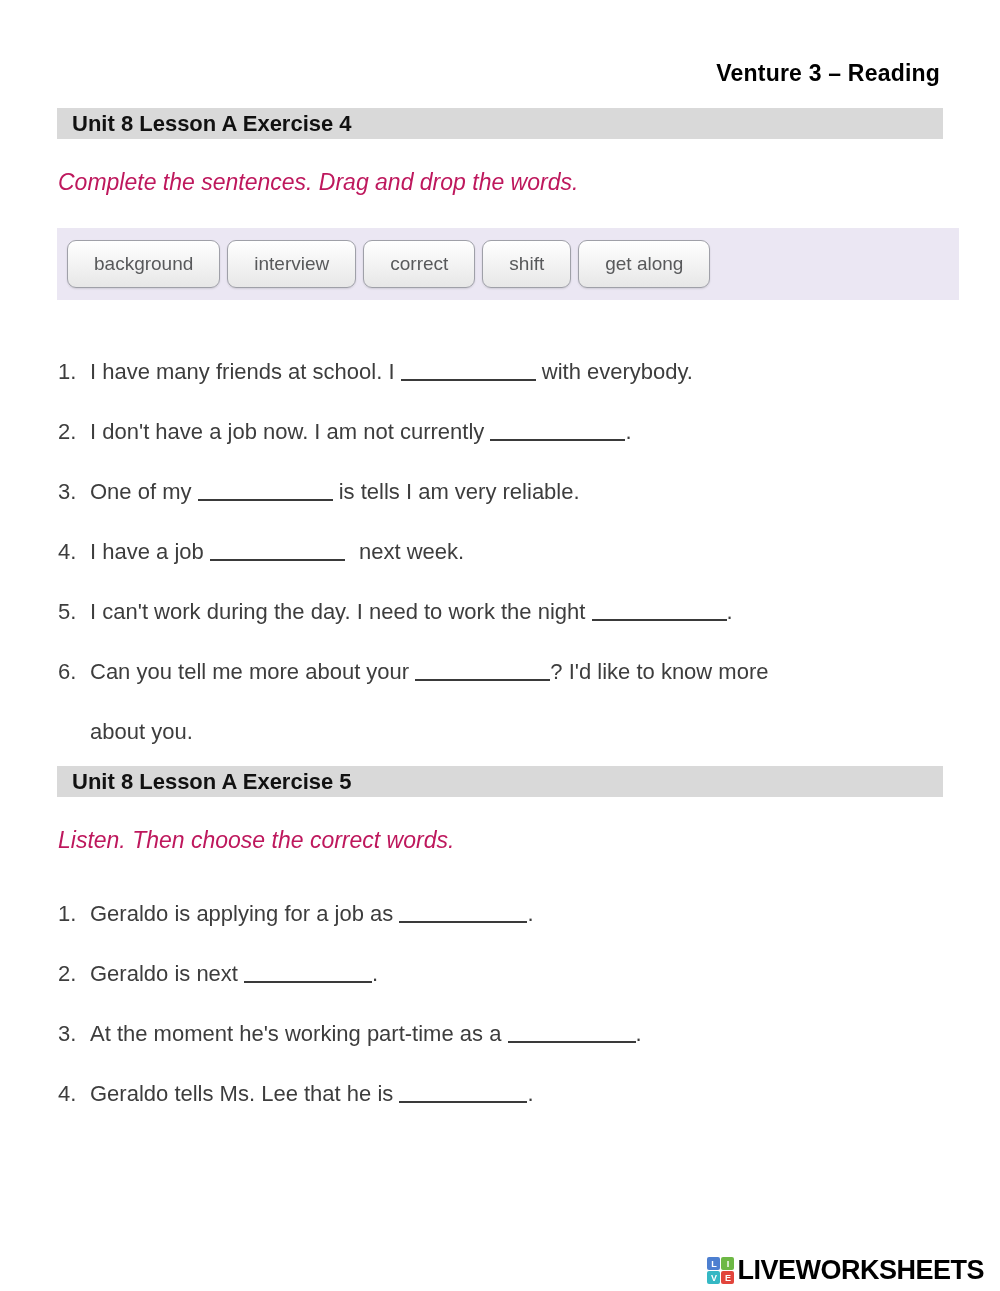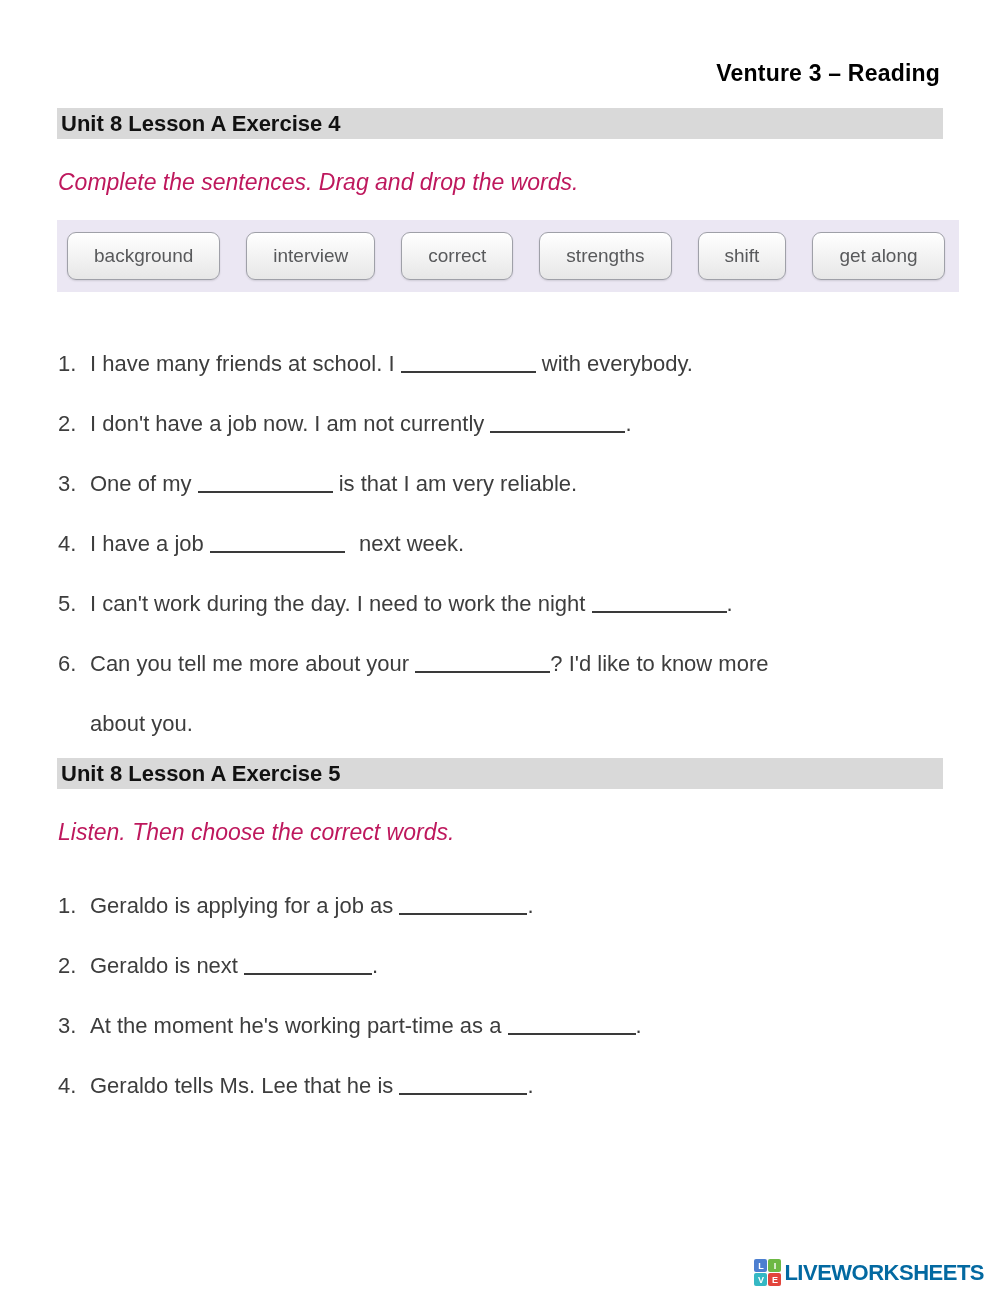--- a/index.html
+++ b/index.html
@@ -20,41 +20,41 @@
     font-weight: bold;
     color: #000000;
     letter-spacing: 0.2px;
   }
   .section-bar {
     width: 886px;
     margin: 21px 0 0 57px;
     height: 31px;
     line-height: 31px;
     background: #d9d9d9;
-    padding-left: 4px;
+    padding-left: 15px;
     font-size: 22px;
     font-weight: bold;
     color: #111111;
   }
   .section-bar.second { margin-top: 4px; }
   .instruction {
     margin: 29px 0 0 58px;
     font-size: 23px;
     font-style: italic;
     color: #be185d;
     line-height: 28px;
   }
   .instruction.second { }
   .word-bank {
     width: 902px;
-    margin: 24px 0 0 57px;
+    margin: 32px 0 0 57px;
     background: #ebe7f3;
     padding: 12px 10px;
     display: flex;
-    gap: 26px;
+    gap: 7px;
     align-items: center;
   }
   .chip {
     height: 48px;
     line-height: 46px;
     padding: 0 26px;
     font-size: 19px;
     color: #58595b;
     background: linear-gradient(#ffffff, #e7e7e7);
     border: 1px solid #9fa0a8;
@@ -110,41 +110,40 @@
     display: flex;
     align-items: center;
     justify-content: center;
     border-radius: 2px;
   }
   .sq-l { background: #4d7fd0; }
   .sq-i { background: #6db844; }
   .sq-v { background: #35b8c4; }
   .sq-e { background: #e2453c; }
   .logo-text {
-    font-size: 22px;
-    font-weight: bold;
-    color: #0369a1;
+    font-size: 27px;
+    font-weight: bold;
+    color: #000000;
     letter-spacing: -0.5px;
   }
 </style>
 </head>
 <body>
 
 <div class="page">
 
   <div class="doc-title">Venture 3 – Reading</div>
 
   <div class="section-bar">Unit 8 Lesson A Exercise 4</div>
   <div class="instruction">Complete the sentences. Drag and drop the words.</div>
 
   <div class="word-bank">
     <div class="chip">background</div>
     <div class="chip">interview</div>
     <div class="chip">correct</div>
-    <div class="chip">strengths</div>
     <div class="chip">shift</div>
     <div class="chip">get along</div>
   </div>
 
   <div class="sentences">
     <div class="sentence">
       <span class="num">1.</span>
       <div class="stext">
         <span>I have many friends at school. I</span>
         <span class="blank"></span>
@@ -156,21 +155,21 @@
       <div class="stext">
         <span>I don't have a job now. I am not currently</span>
         <span class="blank"></span><span>.</span>
       </div>
     </div>
     <div class="sentence">
       <span class="num">3.</span>
       <div class="stext">
         <span>One of my</span>
         <span class="blank"></span>
-        <span>is that I am very reliable.</span>
+        <span>is tells I am very reliable.</span>
       </div>
     </div>
     <div class="sentence">
       <span class="num">4.</span>
       <div class="stext">
         <span>I have a job</span>
         <span class="blank" style="margin-right:8px"></span>
         <span>next week.</span>
       </div>
     </div>

